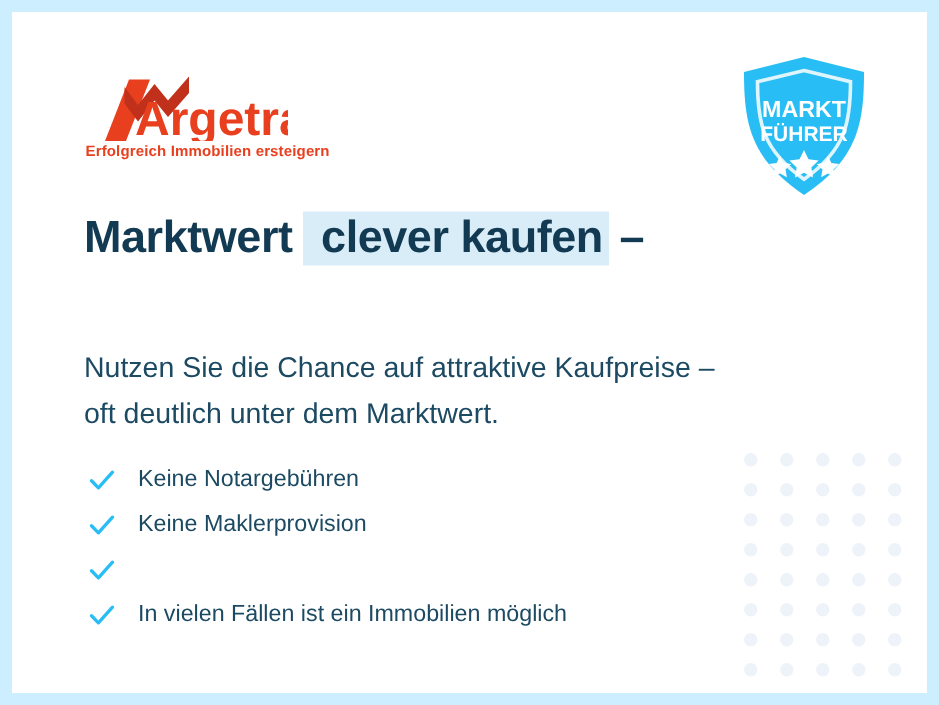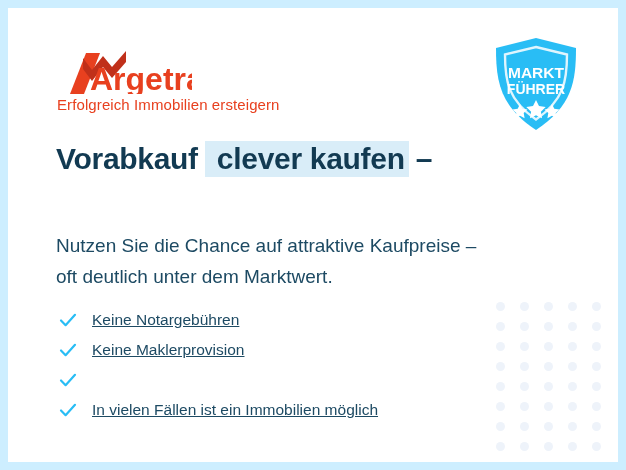--- a/index.html
+++ b/index.html
@@ -62,22 +62,22 @@
     display: flex;
     align-items: flex-end;
     height: 46px;
   }
   #logo-svg {
     display: block;
   }
   #logo-tagline {
     margin-top: 2px;
     margin-left: 1px;
-    font-size: 15px;
-    font-weight: normal;
+    font-size: 10px;
+    font-weight: bold;
     color: #e8401f;
     letter-spacing: 0.1px;
     white-space: nowrap;
   }
 
   
   #badge {
     position: absolute;
     right: 38px;
     top: 28px;
@@ -138,21 +138,20 @@
     width: 20px;
     height: 20px;
     flex: 0 0 20px;
     margin-right: 14px;
   }
   .check-icon svg { display: block; }
   .bullet-label {
     font-size: 15.5px;
     color: #1d4a63;
     white-space: nowrap;
-    text-decoration: underline;
   }
 </style>
 </head>
 <body>
 
 <div id="banner">
   <div id="card">
 
     <div id="dot-grid">
         <span class="dot-cell">
@@ -301,21 +300,21 @@
         <text x="44" y="58" text-anchor="middle" font-family="Liberation Sans, sans-serif" font-size="14" font-weight="bold" fill="#ffffff">FÜHRER</text>
         <g fill="#ffffff">
           <polygon points="28,68 30.3,72.7 35.5,73.4 31.7,77 32.6,82.2 28,79.7 23.4,82.2 24.3,77 20.5,73.4 25.7,72.7"></polygon>
           <polygon points="44,64 47,70.1 53.7,71 48.9,75.7 50,82.3 44,79.2 38,82.3 39.1,75.7 34.3,71 41,70.1"></polygon>
           <polygon points="60,68 62.3,72.7 67.5,73.4 63.7,77 64.6,82.2 60,79.7 55.4,82.2 56.3,77 52.5,73.4 57.7,72.7"></polygon>
         </g>
       </svg>
     </div>
 
     <div id="headline">
-      <div class="hl-line"><span>Vorabkauf </span><span class="hl-highlight">clever kaufen</span><span> –</span></div>
+      <div class="hl-line"><span>Marktwert </span><span class="hl-highlight">clever kaufen</span><span> –</span></div>
     </div>
 
     <div id="subheading">
       <div class="sub-line">Nutzen Sie die Chance auf attraktive Kaufpreise –</div>
       <div class="sub-line">oft deutlich unter dem Marktwert.</div>
     </div>
 
     <ul id="bullet-list">
         <li class="bullet-item">
           <span class="check-icon">

